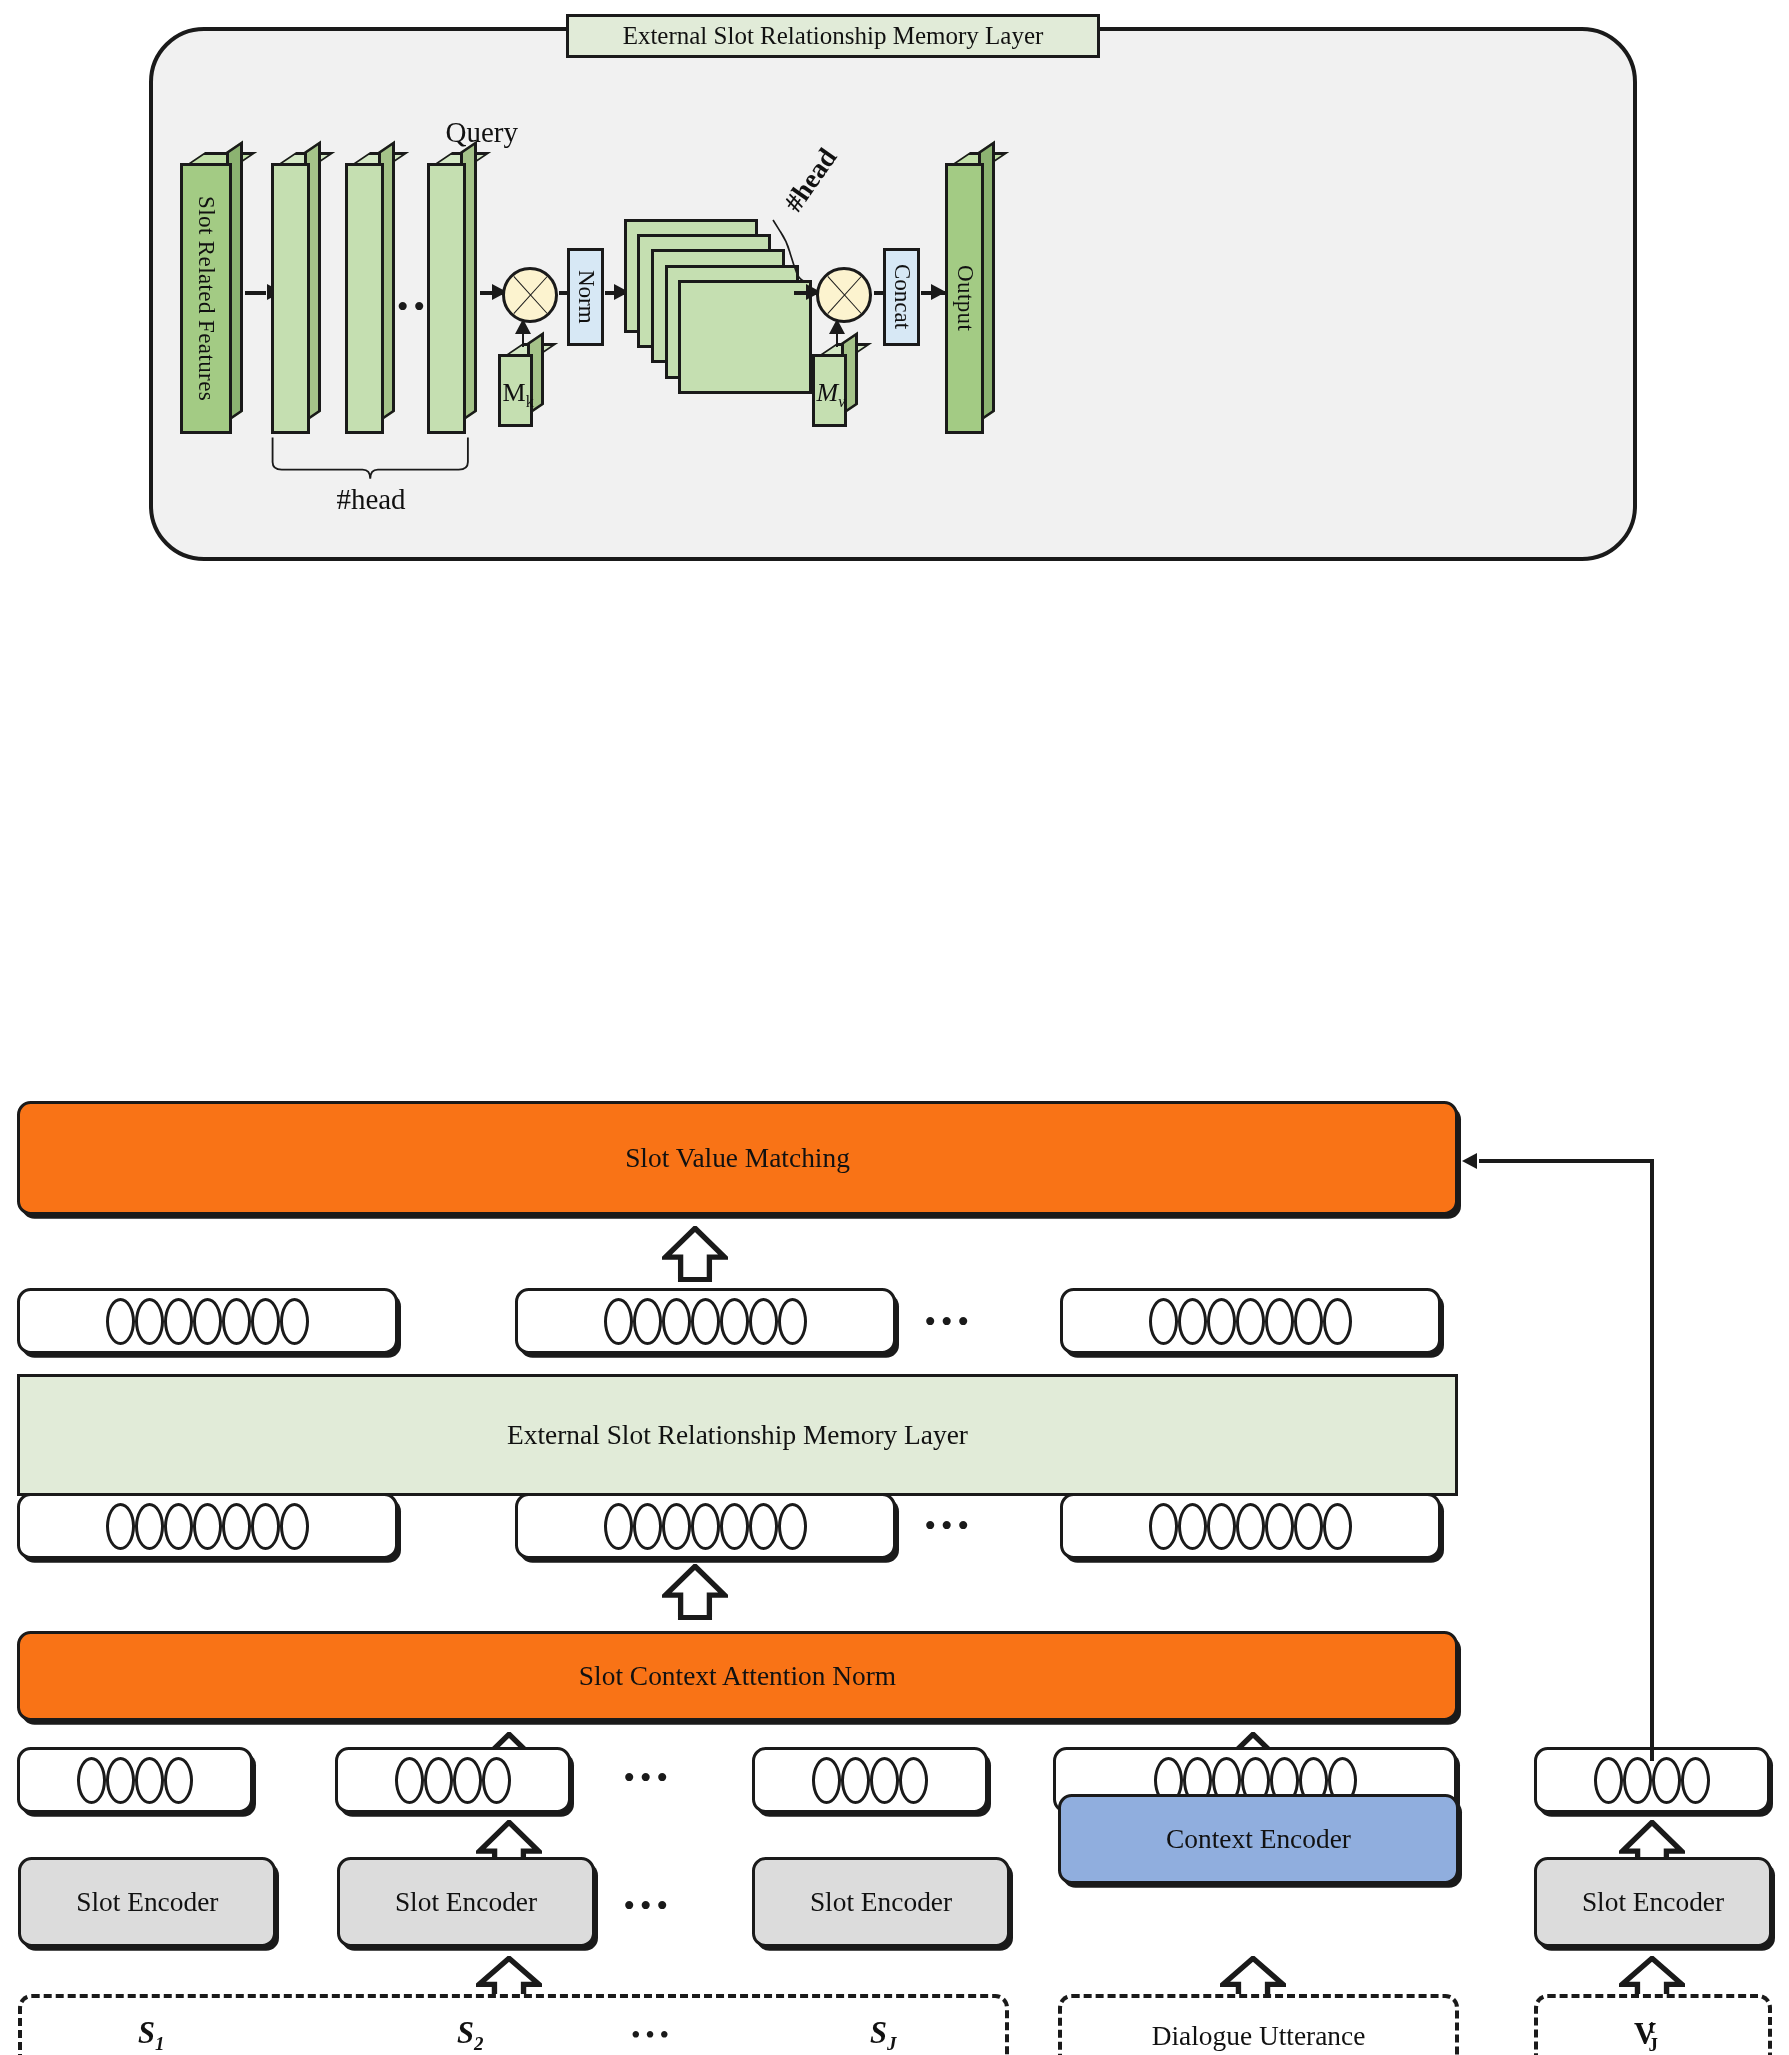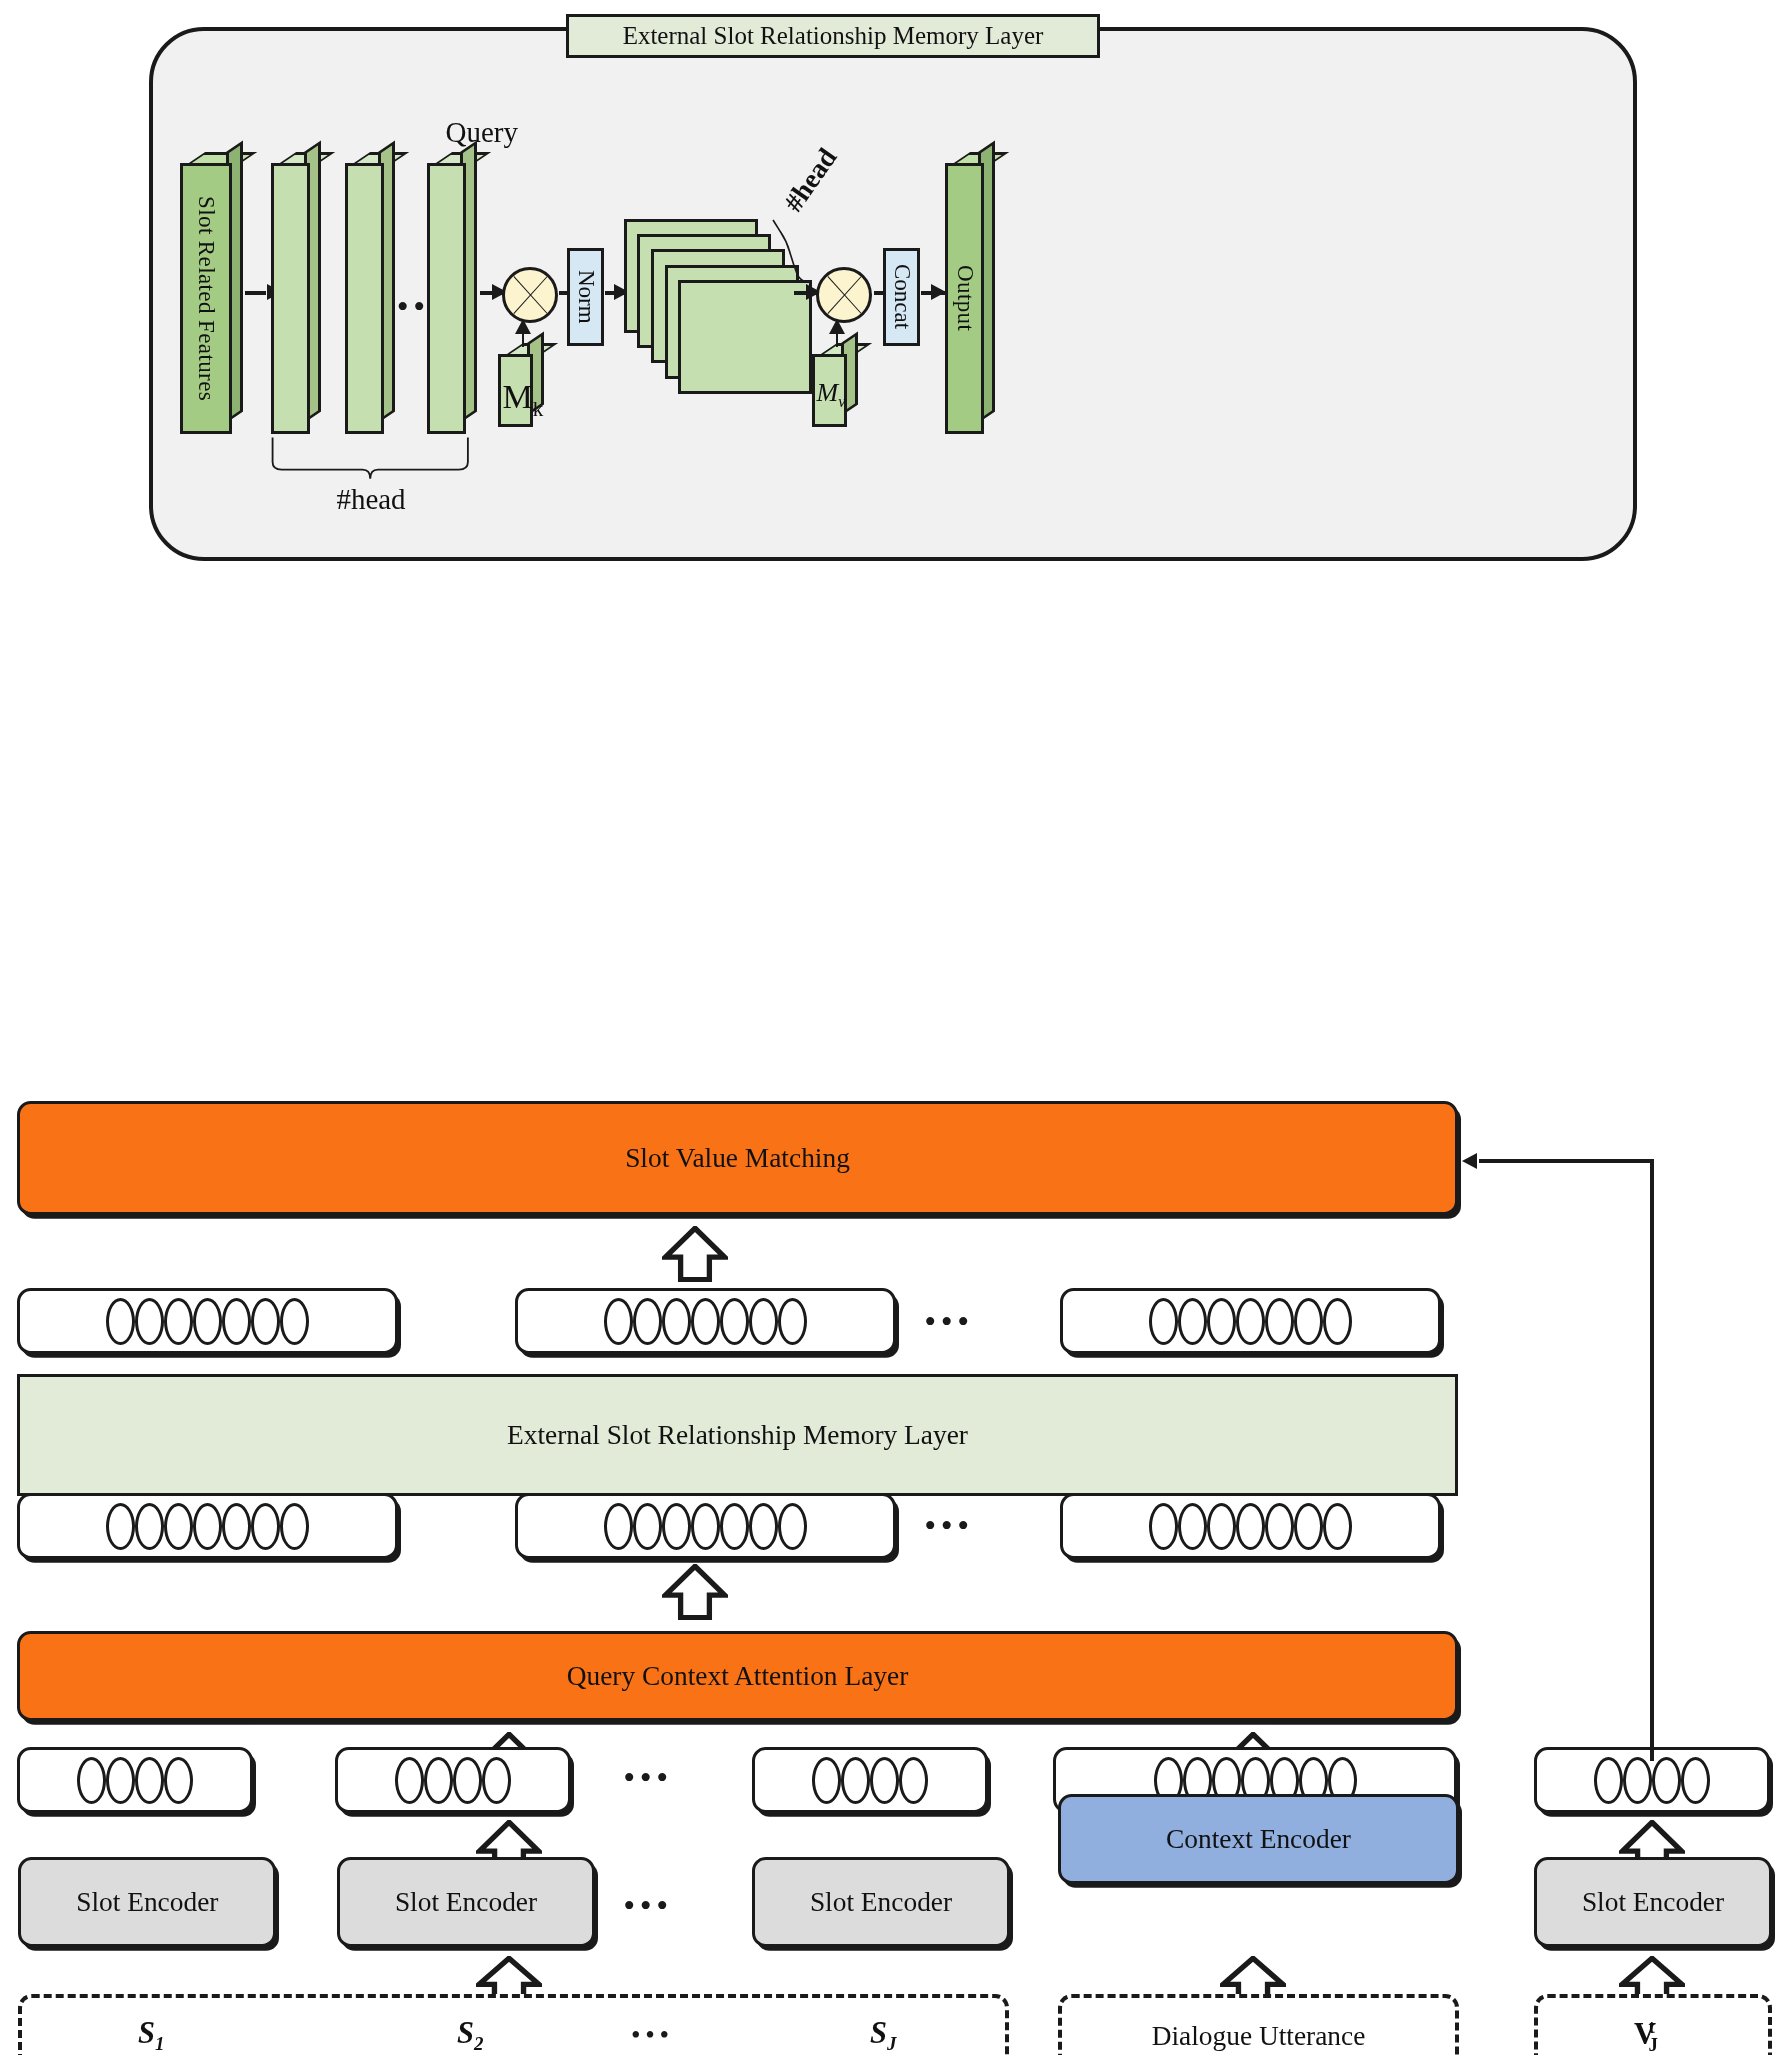--- a/index.html
+++ b/index.html
@@ -125,21 +125,21 @@
 
 <div class="op" style="left:502px;top:267px;width:56px;height:56px;overflow:hidden;">
   <i class="a"></i>
   <i class="b"></i>
 </div>
 
 <div class="bar3d" style="left:498px;top:343px;width:46px;height:84px;">
   <div class="topf"></div>
   <div class="side"></div>
   <div class="face"></div>
-  <div style="position:absolute;left:4.6px;top:35px;font-size:34px;">
+  <div style="position:absolute;left:4.6px;top:35px;font-size:26px;">
     <span>M</span><sub>k</sub>
   </div>
 </div>
 <div class="ln" style="left:522px;top:329px;width:2.3px;height:18.3px;"></div>
 <div class="arrowhead ah-up" style="left:515px;top:319px;"></div>
 
 <div class="ln" style="left:559px;top:291px;width:26px;height:3.8px;"></div>
 <div class="arrowhead ah-right" style="left:570px;top:284px;"></div>
 
 <div class="bluebox" style="left:567px;top:248px;width:37px;height:98px;">
@@ -275,21 +275,21 @@
     <span class="cell"></span>
 </div>
 
 <div class="uparrow" style="left:662px;top:1564px;">
   <svg width="66" height="56" viewBox="0 0 86 74">
       <path d="M43 3 L82 41 L62 41 L62 71 L24 71 L24 41 L4 41 Z" fill="#ffffff" stroke="#1a1a1a" stroke-width="7" stroke-linejoin="miter"></path>
     </svg>
 </div>
 
 <div class="rbox blue" style="left:17px;top:1631px;width:1441px;height:90px;">
-  <div class="lbl">Query Context Attention Layer</div>
+  <div class="lbl">Slot Context Attention Norm</div>
 </div>
 
 <div class="uparrow" style="left:476px;top:1732px;">
   <svg width="66" height="56" viewBox="0 0 86 74">
       <path d="M43 3 L82 41 L62 41 L62 71 L24 71 L24 41 L4 41 Z" fill="#ffffff" stroke="#1a1a1a" stroke-width="7" stroke-linejoin="miter"></path>
     </svg>
 </div>
 <div class="uparrow" style="left:1220px;top:1732px;">
   <svg width="66" height="56" viewBox="0 0 86 74">
       <path d="M43 3 L82 41 L62 41 L62 71 L24 71 L24 41 L4 41 Z" fill="#ffffff" stroke="#1a1a1a" stroke-width="7" stroke-linejoin="miter"></path>

